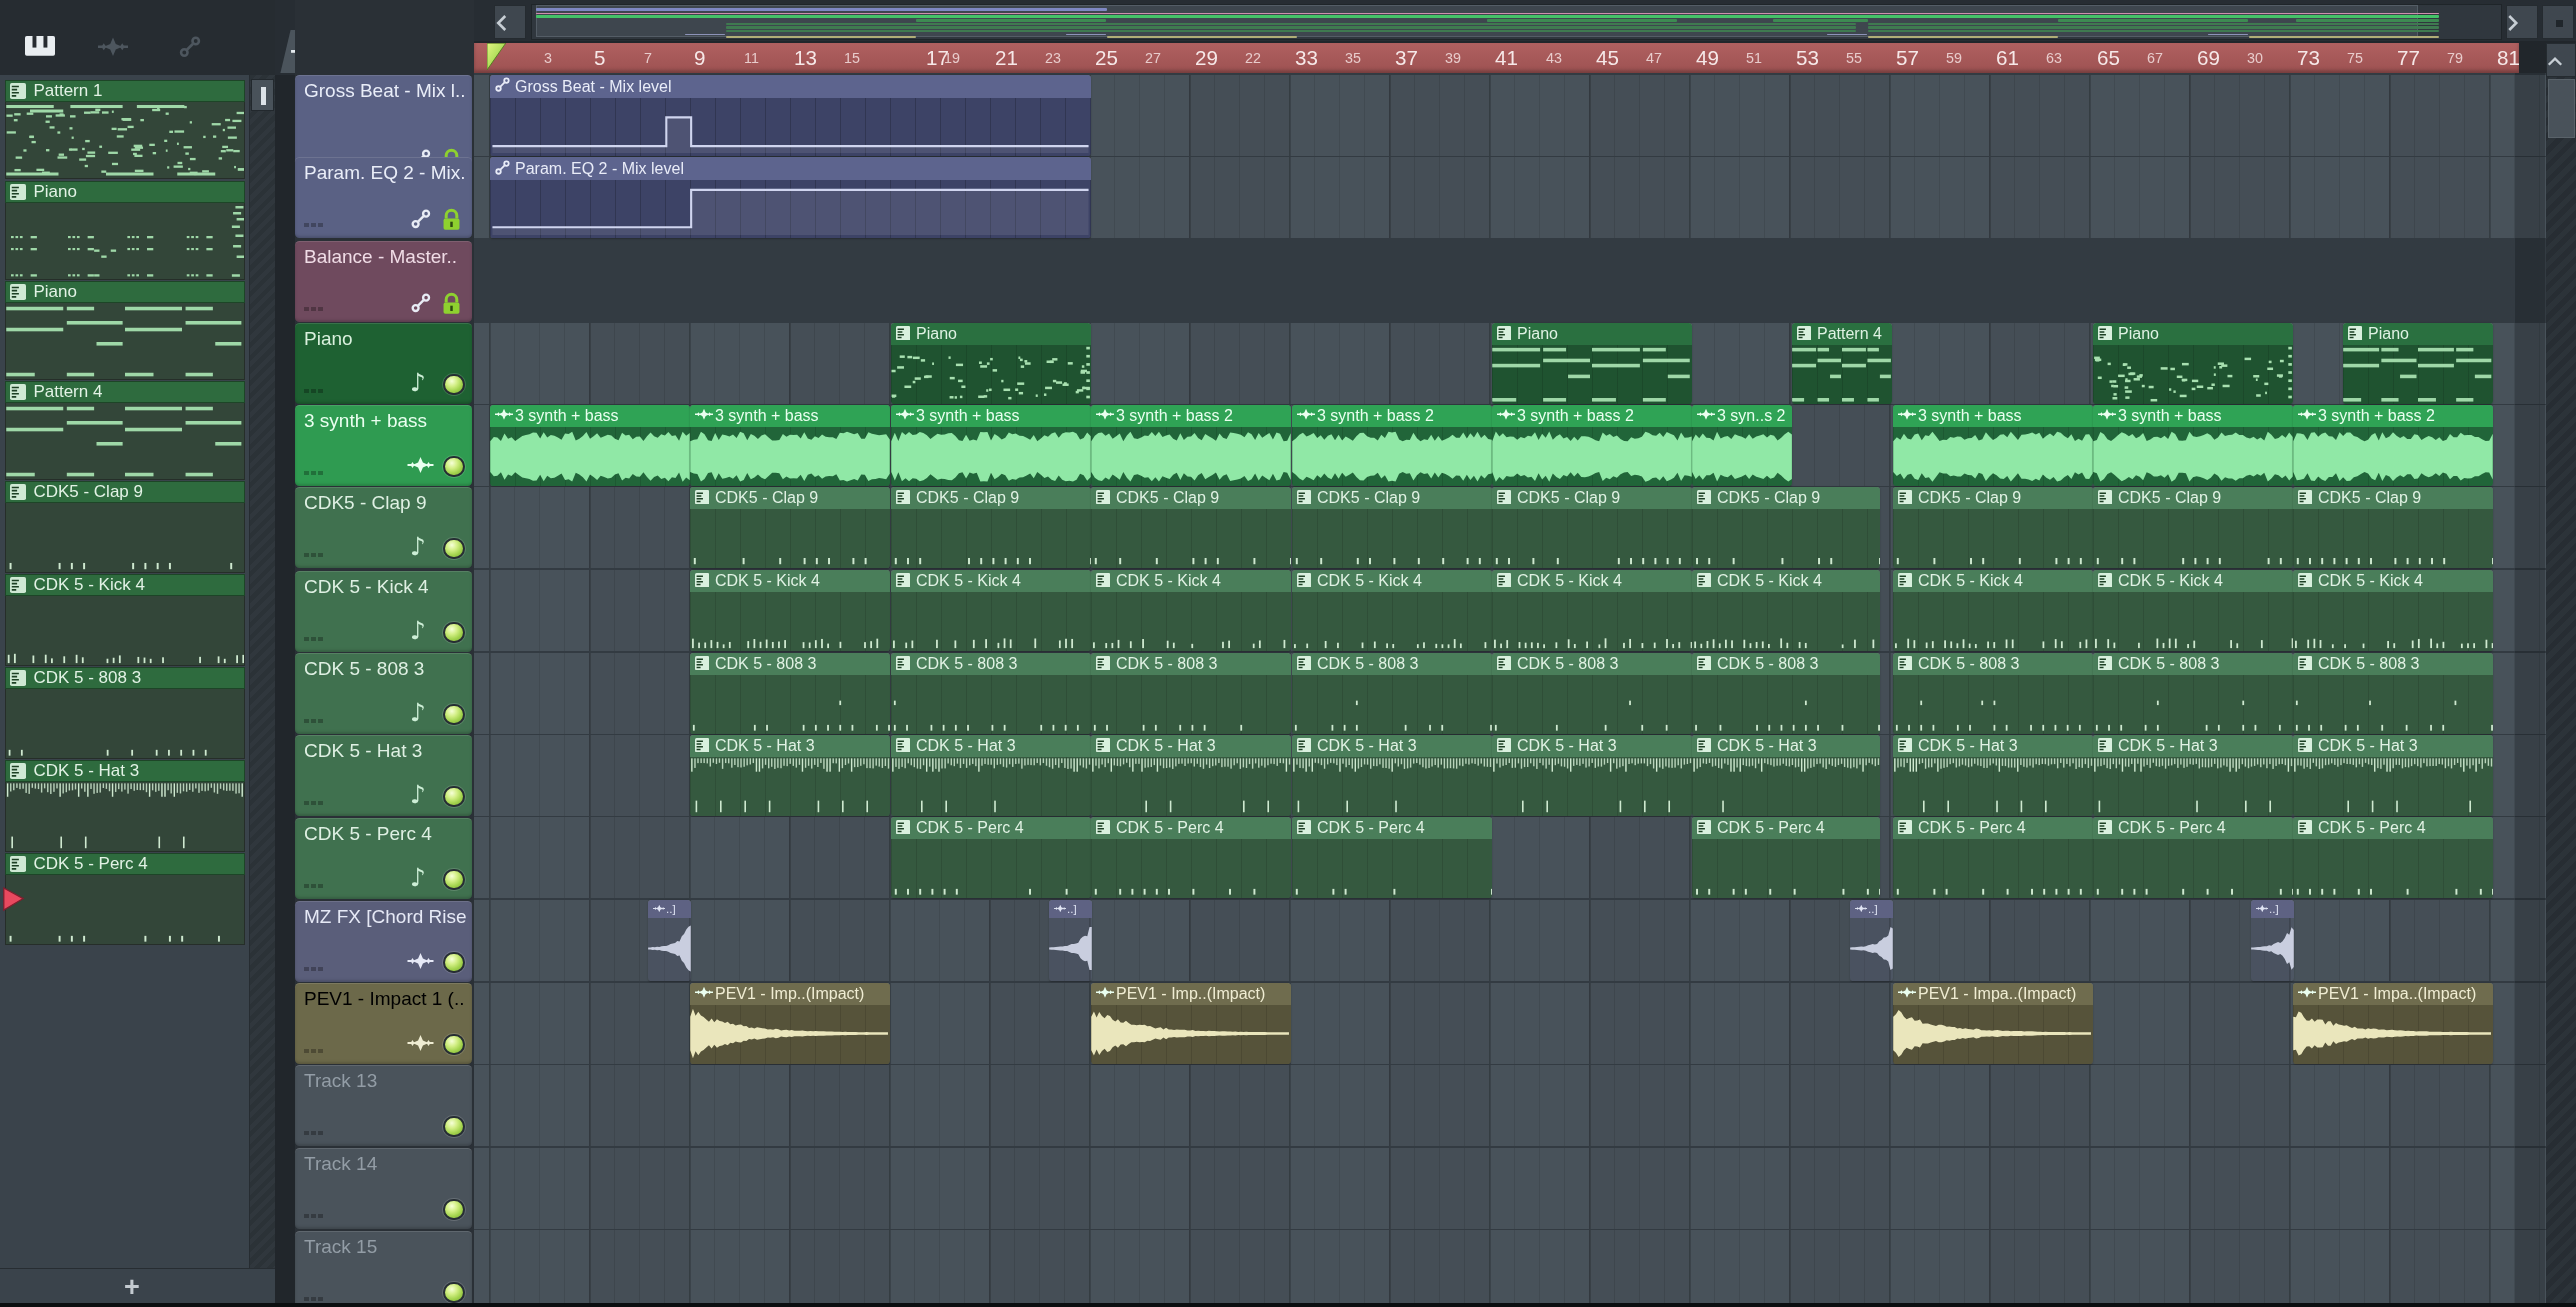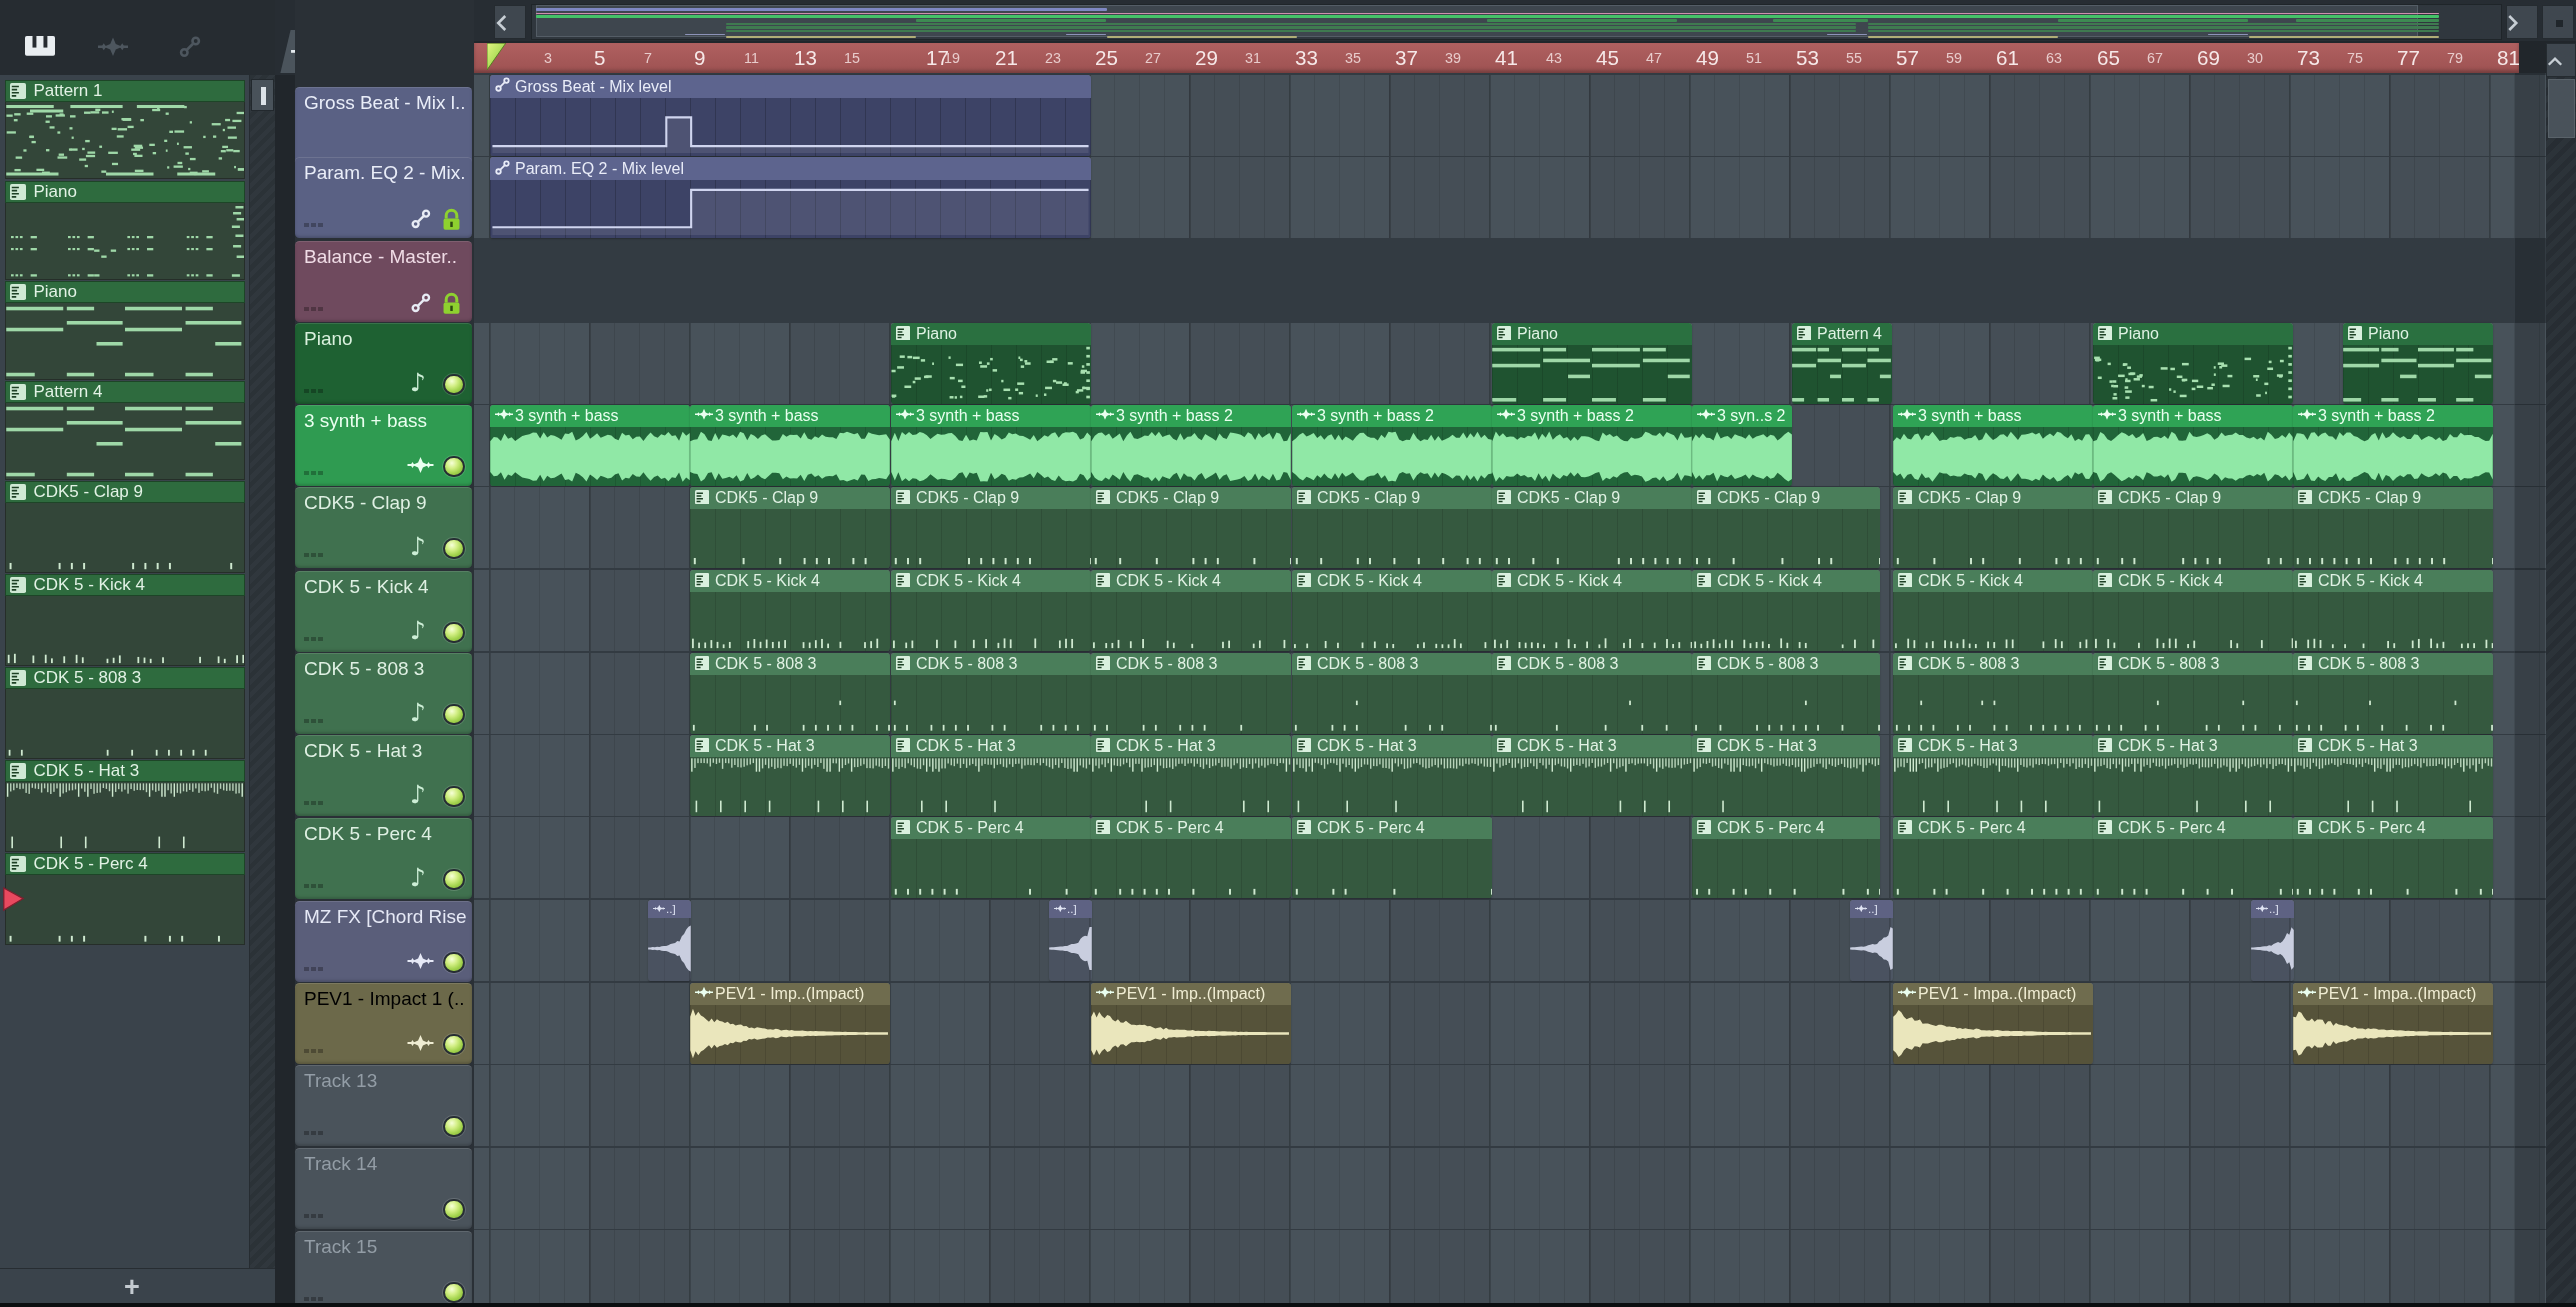--- a/index.html
+++ b/index.html
@@ -618,21 +618,21 @@
         </div>
         <div class="tbi" style="position: absolute; left: 86px; top: 47px; width: 27px; height: 21.5px;">
           <svg width="23" height="16" viewBox="0 0 24 12">
             <path d="M7,1 L1,6 L7,11 M17,1 L23,6 L17,11" fill="none" stroke="#59626a" stroke-width="2.2"></path>
           </svg>
         </div>
       </div>
   </div>
 
   <div id="track-headers">
-      <div class="thead" style="position: absolute; left: 0px; top: 75px; height: 103px; background: rgb(90, 97, 132); margin-top: 12px;">
+      <div class="thead" style="position: absolute; left: 0px; top: 75px; height: 103px; background: rgb(90, 97, 132);">
         <div class="tname" style="color: rgb(233, 237, 248);">Gross Beat - Mix l..</div>
         <div class="dots" style="position: absolute; left: 9px; bottom: 10.7px; width: 21.5px; height: 4.5px;">
           <span style="left: 0px;"></span>
           <span style="left: 7.2px;"></span>
           <span style="left: 14.3px;"></span>
         </div>
         <div style="position: absolute; right: 41px; bottom: 9px; width: 19.7px; height: 19.7px;">
           <svg width="19.7" height="19.7" viewBox="0 0 20 20">
             <circle cx="4.7" cy="15.3" r="3" fill="none" stroke="#e8ecf5" stroke-width="2.4"></circle>
             <circle cx="15.3" cy="4.7" r="3" fill="none" stroke="#e8ecf5" stroke-width="2.4"></circle>
@@ -880,21 +880,21 @@
       <div class="rnum" style="position: absolute; left: 270px;">11</div>
       <div class="rnum major" style="position: absolute; left: 320px;">13</div>
       <div class="rnum" style="position: absolute; left: 370px;">15</div>
       <div class="rnum major" style="position: absolute; left: 420px; margin-left: 32px;">17</div>
       <div class="rnum" style="position: absolute; left: 470px;">19</div>
       <div class="rnum major" style="position: absolute; left: 521px;">21</div>
       <div class="rnum" style="position: absolute; left: 571px;">23</div>
       <div class="rnum major" style="position: absolute; left: 621px;">25</div>
       <div class="rnum" style="position: absolute; left: 671px;">27</div>
       <div class="rnum major" style="position: absolute; left: 721px;">29</div>
-      <div class="rnum" style="position: absolute; left: 771px;">31</div>
+      <div class="rnum" style="position: absolute; left: 771px;">22</div>
       <div class="rnum major" style="position: absolute; left: 821px;">33</div>
       <div class="rnum" style="position: absolute; left: 871px;">35</div>
       <div class="rnum major" style="position: absolute; left: 921px;">37</div>
       <div class="rnum" style="position: absolute; left: 971px;">39</div>
       <div class="rnum major" style="position: absolute; left: 1021px;">41</div>
       <div class="rnum" style="position: absolute; left: 1072px;">43</div>
       <div class="rnum major" style="position: absolute; left: 1122px;">45</div>
       <div class="rnum" style="position: absolute; left: 1172px;">47</div>
       <div class="rnum major" style="position: absolute; left: 1222px;">49</div>
       <div class="rnum" style="position: absolute; left: 1272px;">51</div>

